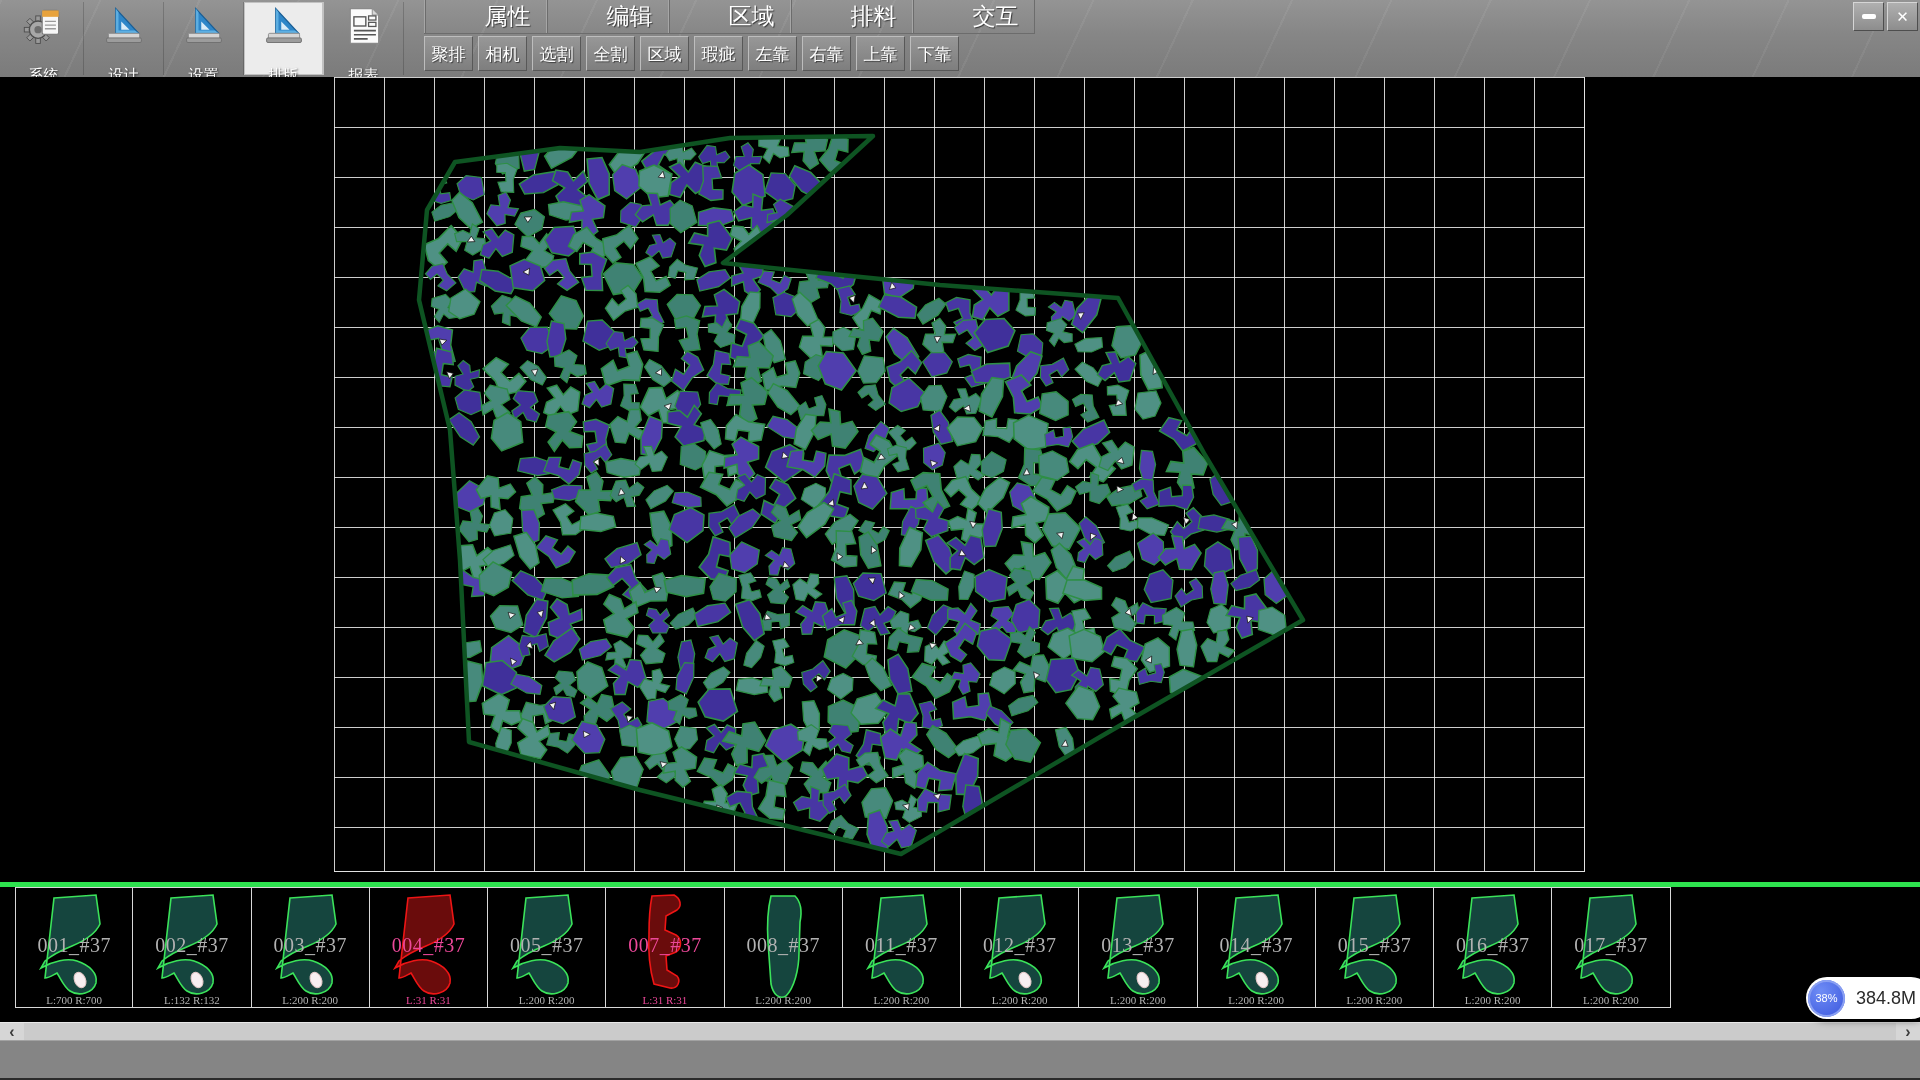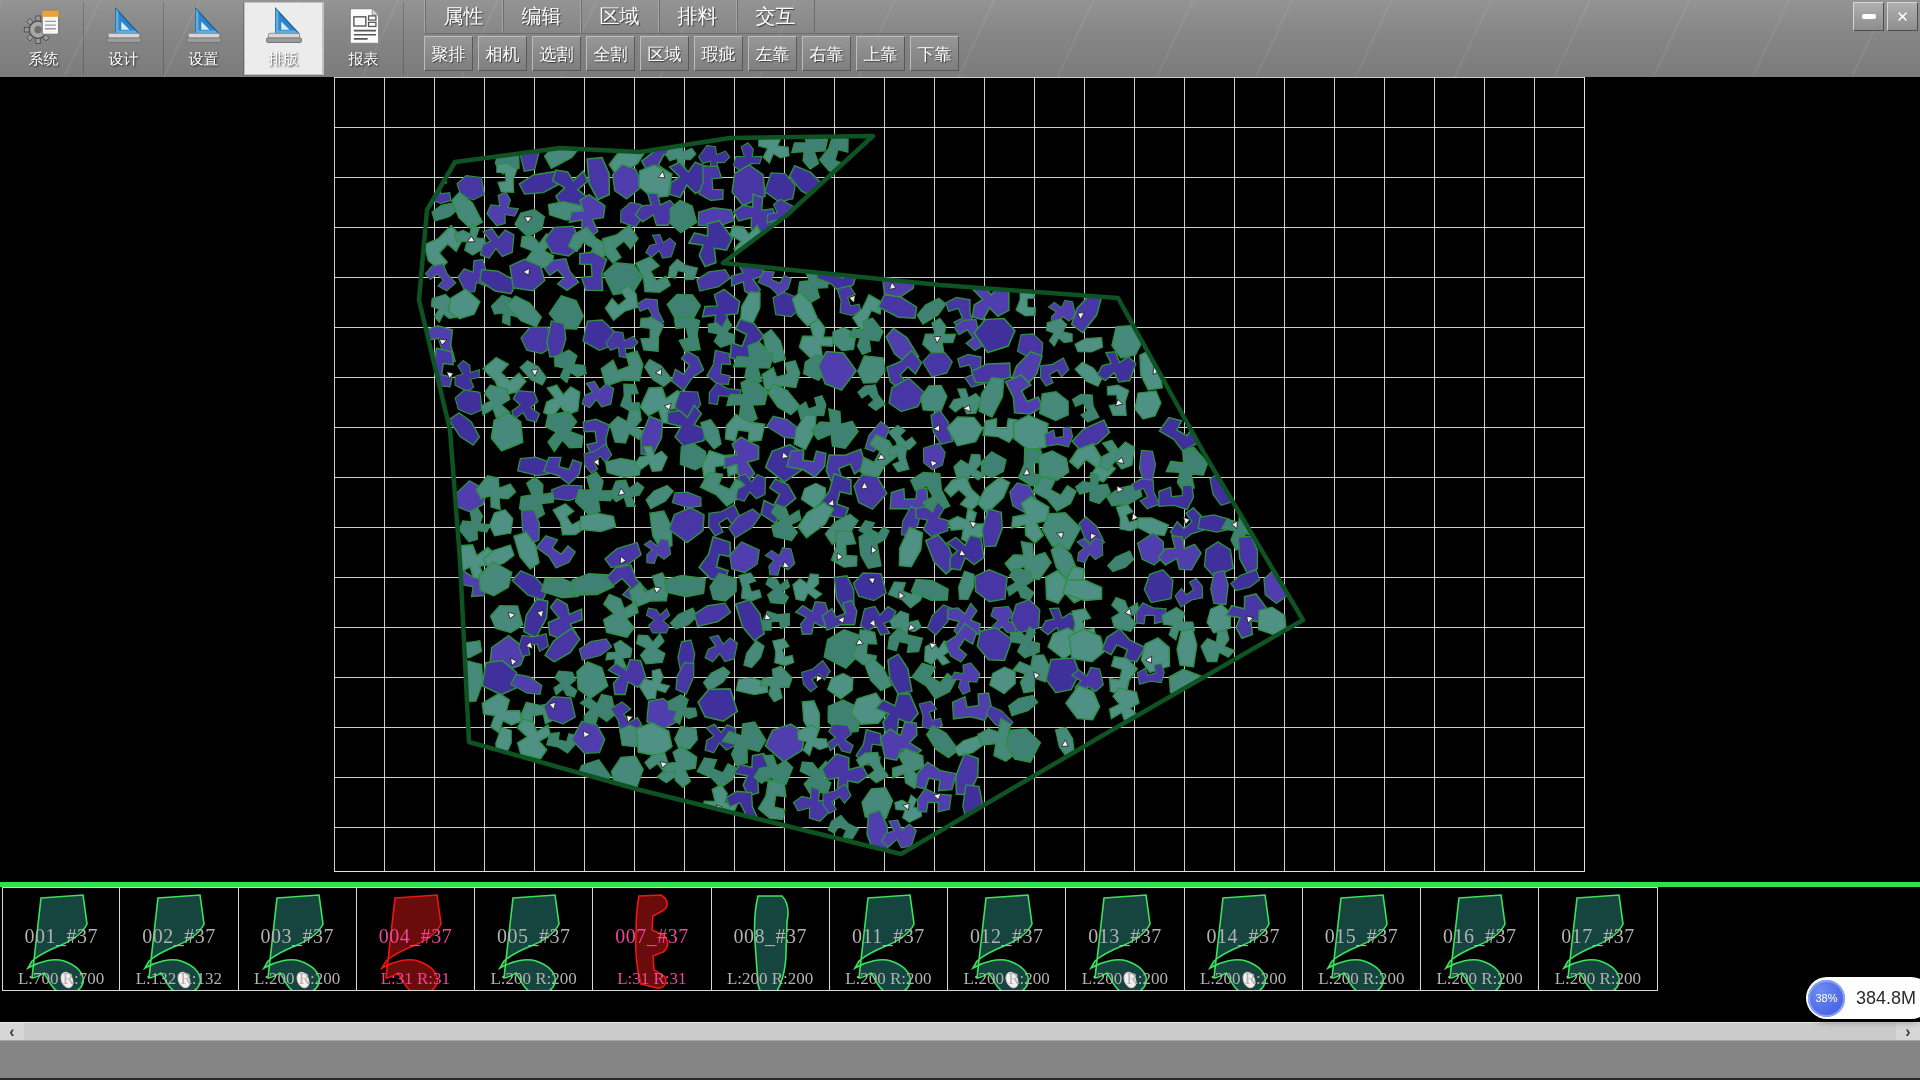--- a/index.html
+++ b/index.html
@@ -9,28 +9,28 @@
   
   .toolbar{position:absolute;left:0;top:0;width:1920px;height:77px;
     background:linear-gradient(180deg,#949494 0%,#868686 45%,#7b7b7b 100%);
     border-bottom:1px solid #5f5f5f;}
   .toolbar::before{content:"";position:absolute;inset:0;
     background:repeating-linear-gradient(115deg,rgba(255,255,255,.06) 0 2px,rgba(0,0,0,0) 2px 90px);
     pointer-events:none;}
   .navbtns{position:absolute;left:4px;top:2px;display:flex;height:73px;}
   .nav-btn{width:80px;height:73px;display:flex;flex-direction:column;align-items:center;
     justify-content:flex-start;padding-top:2px;box-sizing:border-box;cursor:default;
-    border-right:1px solid rgba(0,0,0,.18);position:relative;}
+    border-right:1px solid rgba(0,0,0,.18);position:relative;gap:16px;}
   .nav-btn .nicon{width:44px;height:44px;}
   .nav-btn .nlabel{font-size:15px;color:#fff;text-shadow:1px 1px 2px rgba(0,0,0,.75);margin-top:2px;}
   .nav-btn.active{background:#ececec;box-shadow:inset 0 0 0 1px #c2c2c2;}
   .menus{position:absolute;left:424px;top:0;}
   .tabrow{display:flex;height:33px;align-items:stretch;border-bottom:1px solid #6c6c6c;}
-  .tab{width:77px;display:flex;align-items:center;justify-content:center;font-size:20px;color:#fff;
-    text-shadow:1px 1px 1px rgba(0,0,0,.6);border-left:1px solid #a6a6a6;box-shadow:inset 1px 0 0 #6c6c6c;}
+  .tab{width:77px;display:flex;align-items:center;justify-content:center;font-size:23px;color:#fff;
+    text-shadow:1px 1px 1px rgba(0,0,0,.6);border-left:1px solid #a6a6a6;box-shadow:inset 1px 0 0 #6c6c6c;padding-left:44px;}
   .tab:last-child{border-right:1px solid #6c6c6c;}
   .toolrow{display:flex;margin-top:2px;gap:5px;}
   .toolbtn{width:49px;height:35px;line-height:35px;text-align:center;font-size:17px;color:#fff;
     text-shadow:1px 1px 1px rgba(0,0,0,.55);
     background:linear-gradient(180deg,#979797,#7e7e7e);
     border:1px solid;border-color:#bdbdbd #585858 #585858 #bdbdbd;box-sizing:border-box;}
   .winbtns{position:absolute;top:2px;right:2px;display:flex;gap:3px;}
   .winbtn{width:29px;height:27px;display:flex;align-items:center;justify-content:center;
     background:linear-gradient(180deg,#b0b0b0,#8d8d8d);
     border:1px solid;border-color:#d6d6d6 #4e4e4e #4e4e4e #d6d6d6;
@@ -41,30 +41,30 @@
   .canvas{position:absolute;left:0;top:77px;width:1920px;height:805px;background:#000;overflow:hidden;}
   .grid{position:absolute;left:334px;top:0;width:1250px;height:794px;
     border-right:1px solid rgba(228,228,228,.9);border-bottom:1px solid rgba(228,228,228,.9);
     background-image:
       repeating-linear-gradient(to right,rgba(228,228,228,.9) 0 1px,transparent 1px 50px),
       repeating-linear-gradient(to bottom,rgba(228,228,228,.9) 0 1px,transparent 1px 50px);}
   .nest-svg{position:absolute;left:0;top:0;width:1920px;height:805px;}
 
   
   .greenline{position:absolute;left:0;top:882px;width:1920px;height:5px;background:#2ee24f;}
-  .thumbstrip{position:absolute;left:0;top:887px;width:1920px;height:104px;background:#000;
-    display:flex;align-items:stretch;padding-left:2px;box-sizing:border-box;}
+  .thumbstrip{position:absolute;left:0;top:887px;width:1920px;height:121px;background:#000;
+    display:flex;align-items:stretch;padding-left:15px;box-sizing:border-box;}
   .thumb{position:relative;width:118.25px;flex:0 0 118.25px;box-sizing:border-box;
     border:1px solid #d8d8d8;border-left:none;background:#000;overflow:hidden;}
   .thumb:first-child{border-left:1px solid #d8d8d8;}
   .thumb svg{position:absolute;left:2px;top:2px;width:112px;height:115px;}
   .tlabel{position:absolute;left:0;top:50%;transform:translateY(-62%);width:100%;text-align:center;
     font-family:"Liberation Serif","DejaVu Serif",serif;font-size:20px;letter-spacing:.5px;}
   .tlr{position:absolute;left:0;bottom:1px;width:100%;text-align:center;
-    font-family:"Liberation Serif","DejaVu Serif",serif;font-size:17px;}
+    font-family:"Liberation Serif","DejaVu Serif",serif;font-size:11px;}
   .c-gray{color:#b2b2b2;} .c-green{color:#ec4899;}
 
   
   .blackgap{position:absolute;left:0;top:1008px;width:1920px;height:14px;background:#000;}
   .hscroll{position:absolute;left:0;top:1022px;width:1920px;height:18px;background:#cbcbcb;
     border-top:1px solid #e9e9e9;}
   .scroll-arrow{position:absolute;top:0;width:24px;height:18px;display:flex;align-items:center;
     justify-content:center;color:#3c3c3c;font-size:16px;font-weight:bold;background:#d6d6d6;}
   .scroll-arrow.left{left:0;} .scroll-arrow.right{right:0;}
   .bottombar{position:absolute;left:0;top:1040px;width:1920px;height:40px;background:#858585;

